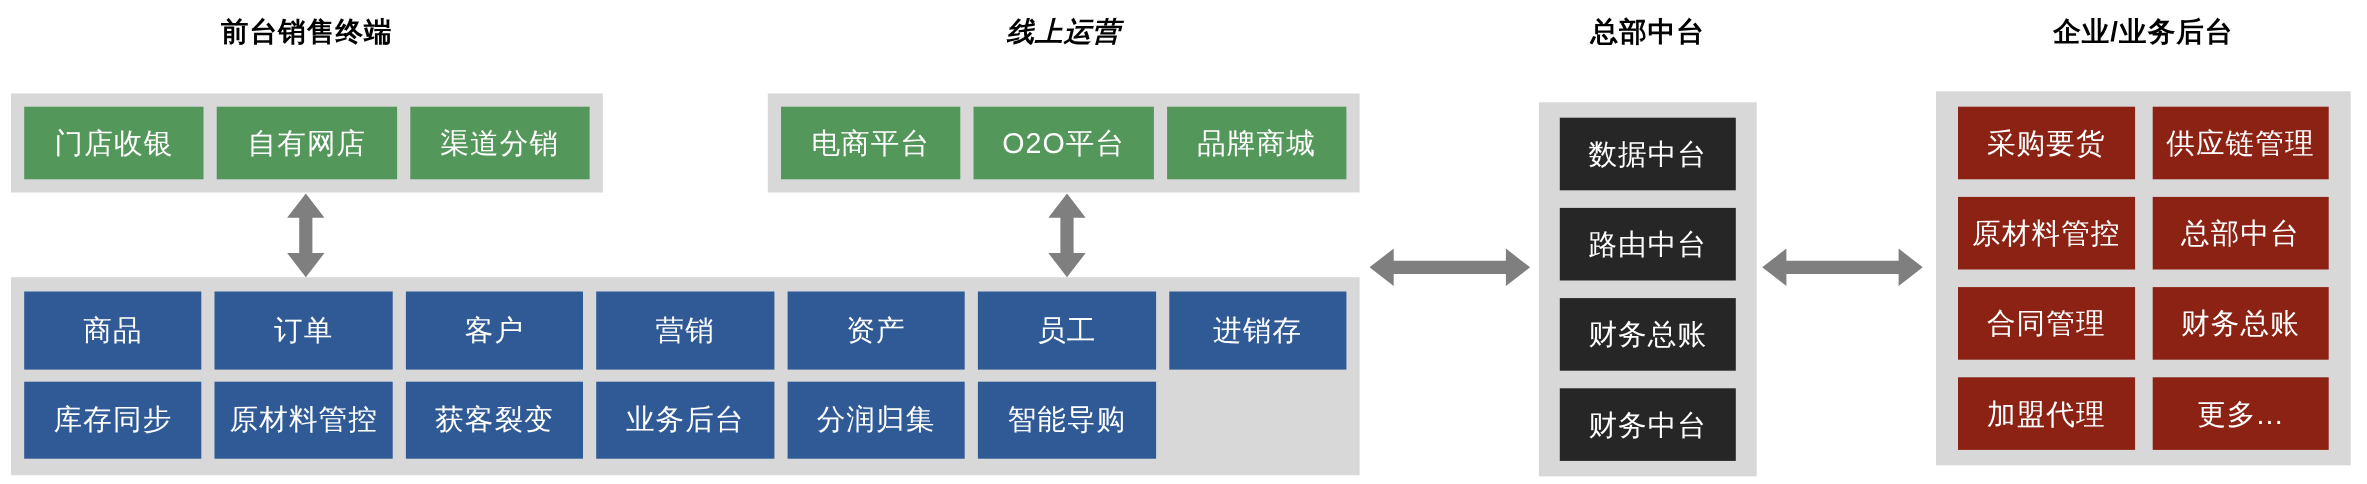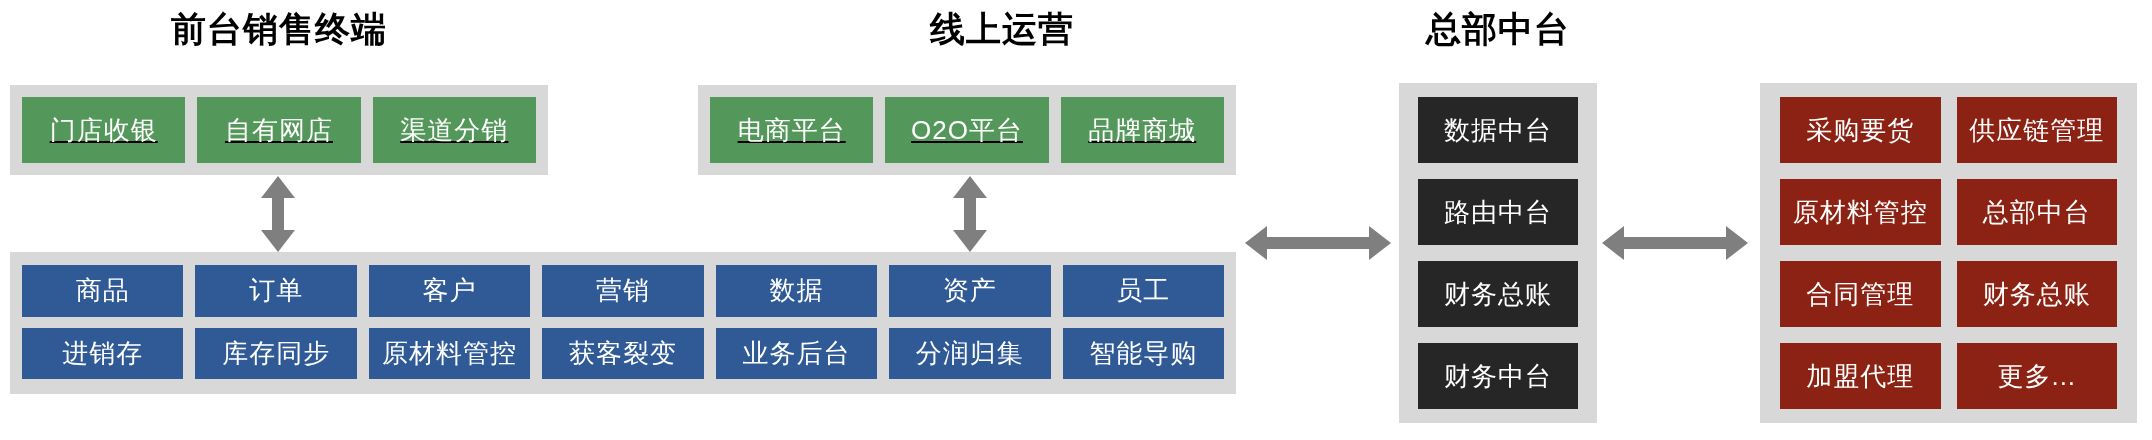--- a/index.html
+++ b/index.html
@@ -2,53 +2,54 @@
 <html style="--panel-bg: #D8D8D8; --green-box: #54975A; --blue-box: #2F5A96; --dark-box: #262626; --red-box: #8B2213; --arrow: #7F7F7F; --title-text: #000000; --box-text: #FFFFFF;"><head>
 <meta charset="utf-8">
 <style>
   html,body{margin:0;padding:0;background:#ffffff;}
   .stage{
     position:relative;width:2152px;height:440px;background:#ffffff;
     font-family:"Liberation Sans",sans-serif;overflow:hidden;
   }
   .sec-title{
     position:absolute;top:5px;height:48px;line-height:48px;text-align:center;
-    font-size:35px;font-weight:700;color:var(--title-text,#000000);letter-spacing:1px;
+    font-size:25px;font-weight:700;color:var(--title-text,#000000);letter-spacing:1px;
   }
   .panel{
     position:absolute;background:var(--panel-bg,#d8d8d8);box-sizing:border-box;
   }
   .flex-row{display:flex;flex-direction:row;}
-  .flex-col{display:flex;flex-direction:column;}
+  .flex-col{display:flex;flex-direction:column;margin-top:10px;}
   .box{
     display:flex;align-items:center;justify-content:center;
     color:var(--box-text,#ffffff);font-size:26px;font-weight:400;
     white-space:nowrap;letter-spacing:1px;
   }
   .green{background:var(--green-box,#54975a);}
   .blue{background:var(--blue-box,#2f5a96);}
   .dark{background:var(--dark-box,#262626);}
   .red{background:var(--red-box,#8b2213);}
-  #front-panel,#online-panel{padding:12px;gap:12px;text-decoration:underline;}
+  #front-panel,#online-panel{padding:12px;gap:12px;}
   #front-panel .box,#online-panel .box{flex:1;}
   #mid-panel{padding:14px 19px;gap:16px;}
   #mid-panel .box{flex:1;}
   #back-panel{display:grid;grid-template-columns:1fr 1fr;padding:14px 20px;column-gap:17px;row-gap:16px;gap:16px;}
   #cap-panel{display:grid;grid-template-columns:repeat(7,1fr);padding:13px 12px 15px 12px;column-gap:12px;row-gap:11px;}
   .arrow{position:absolute;line-height:0;}
   .arrow svg{display:block;}
 </style>
 </head>
 <body>
 
 <div class="stage">
 
   <div class="sec-title" style="left:10px;width:538px;">前台销售终端</div>
-  <div class="sec-title" style="left:733px;width:538px;">线上运营</div>
+  <div class="sec-title" style="left:698px;width:538px;font-style:italic;">线上运营</div>
   <div class="sec-title" style="left:1399px;width:198px;">总部中台</div>
+  <div class="sec-title" style="left:1760px;width:377px;">企业/业务后台</div>
 
   <div class="panel flex-row" id="front-panel" style="left:10px;top:85px;width:538px;height:90px;">
     <div class="box green">门店收银</div>
     <div class="box green">自有网店</div>
     <div class="box green">渠道分销</div>
   </div>
 
   <div class="panel flex-row" id="online-panel" style="left:698px;top:85px;width:538px;height:90px;">
     <div class="box green">电商平台</div>
     <div class="box green">O2O平台</div>
@@ -66,26 +67,25 @@
     <div class="box red">采购要货</div>
     <div class="box red">供应链管理</div>
     <div class="box red">原材料管控</div>
     <div class="box red">总部中台</div>
     <div class="box red">合同管理</div>
     <div class="box red">财务总账</div>
     <div class="box red">加盟代理</div>
     <div class="box red">更多...</div>
   </div>
 
-  <div class="panel" id="cap-panel" style="left:10px;top:252px;width:1226px;height:142px;">
+  <div class="panel" id="cap-panel" style="left:10px;top:252px;width:1226px;height:180px;">
     <div class="box blue">商品</div>
     <div class="box blue">订单</div>
     <div class="box blue">客户</div>
     <div class="box blue">营销</div>
-    <div class="box blue">数据</div>
     <div class="box blue">资产</div>
     <div class="box blue">员工</div>
     <div class="box blue">进销存</div>
     <div class="box blue">库存同步</div>
     <div class="box blue">原材料管控</div>
     <div class="box blue">获客裂变</div>
     <div class="box blue">业务后台</div>
     <div class="box blue">分润归集</div>
     <div class="box blue">智能导购</div>
   </div>

